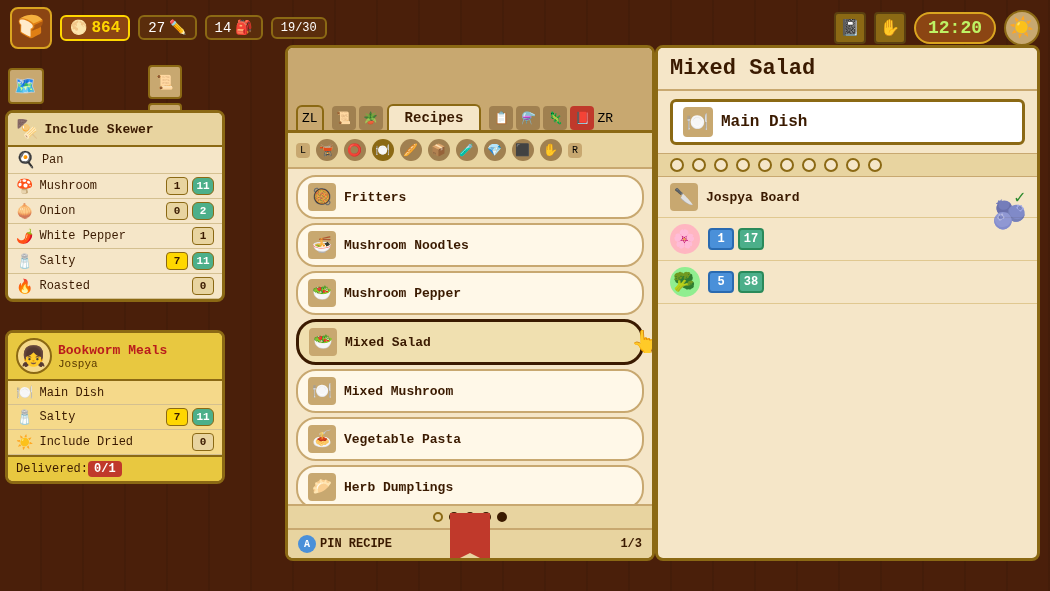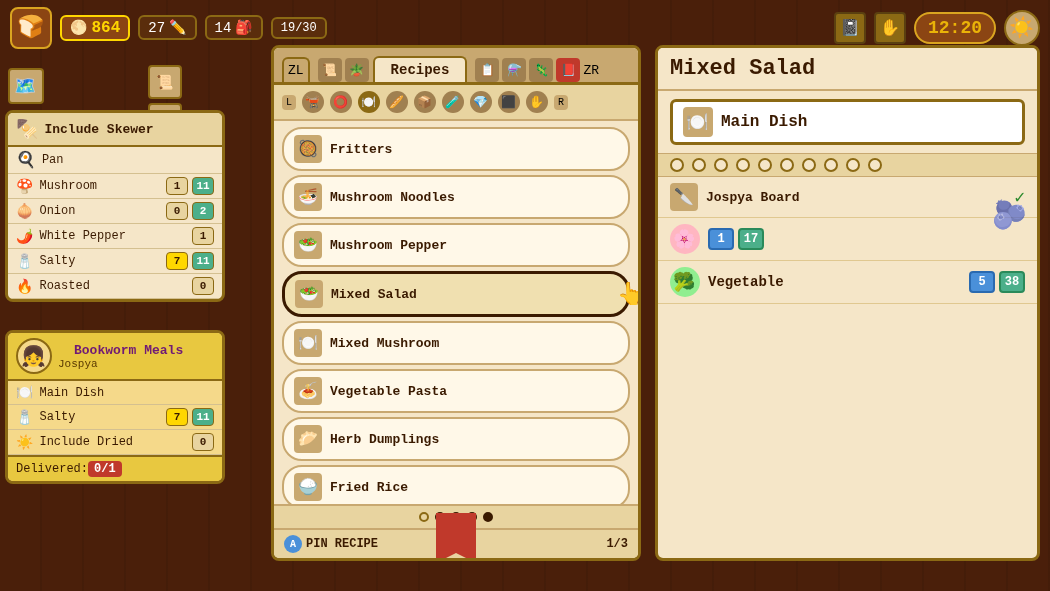--- a/index.html
+++ b/index.html
@@ -75,21 +75,21 @@
       display: flex;
       align-items: center;
       gap: 8px;
     }
 
     .clock {
       background: #8B4513;
       border: 2px solid #DAA520;
       border-radius: 20px;
       padding: 4px 12px;
-      color: #eab308;
+      color: #bef264;
       font-size: 18px;
       font-weight: bold;
     }
 
     
     .left-panel {
       position: absolute;
       top: 60px;
       left: 5px;
       width: 220px;
@@ -135,21 +135,21 @@
       height: 18px;
       display: flex;
       align-items: center;
       justify-content: center;
       font-size: 11px;
       font-weight: bold;
       margin-left: 4px;
     }
 
     .ing-count.yellow { background: #FFD700; color: #3a1a00; }
-    .ing-count.teal { background: #4caf8a; color: #fff; }
+    .ing-count.teal { background: #4caf8a; color: #fff; border-radius: 6px; }
 
     
     .bookworm-section {
       position: absolute;
       top: 330px;
       left: 5px;
       width: 220px;
       background: #f5d98a;
       border: 3px solid #8B6914;
       border-radius: 8px;
@@ -161,22 +161,21 @@
       padding: 5px 8px;
       display: flex;
       align-items: center;
       gap: 6px;
       border-bottom: 2px solid #8B6914;
     }
 
     .bookworm-name {
       font-size: 13px;
       font-weight: bold;
-      color: #701a75;
-      margin-left: 16px;
+      color: #b91c1c;
     }
 
     .bookworm-sub {
       font-size: 11px;
       color: #5a3a00;
     }
 
     .delivered-row {
       display: flex;
       align-items: center;
@@ -194,21 +193,21 @@
       border-radius: 4px;
       padding: 1px 6px;
       font-weight: bold;
       font-size: 12px;
     }
 
     
     .recipe-panel {
       position: absolute;
       top: 45px;
-      left: 271px;
+      left: 285px;
       width: 370px;
       bottom: 30px;
       background: #f5e6c8;
       border: 3px solid #8B6914;
       border-radius: 8px;
       overflow: hidden;
       display: flex;
       flex-direction: column;
     }
 
@@ -223,20 +222,21 @@
 
     .recipe-tab-title {
       background: #f5e6c8;
       border: 2px solid #8B6914;
       border-bottom: none;
       border-radius: 6px 6px 0 0;
       padding: 4px 16px;
       font-size: 14px;
       font-weight: bold;
       color: #3a1a00;
+      margin-top: 48px;
     }
 
     .recipe-icons-row {
       display: flex;
       align-items: center;
       gap: 6px;
       padding: 6px 8px;
       background: #e8d4a0;
       border-bottom: 2px solid #c8a870;
       flex-wrap: wrap;
@@ -737,21 +737,20 @@
   <div class="detail-ingredient-row">
     <div class="detail-ing-icon" style="background:#ffb6c1;">🌸</div>
     <div class="detail-ing-counts">
       <div class="detail-count blue">1</div>
       <div class="detail-count green">17</div>
     </div>
   </div>
 
   <div class="detail-ingredient-row">
     <div class="detail-ing-icon" style="background:#90ee90;">🥦</div>
-    <span class="detail-ing-name">Vegetable</span>
     <div class="detail-ing-counts">
       <div class="detail-count blue">5</div>
       <div class="detail-count green">38</div>
     </div>
   </div>
 
   <div style="position:absolute;top:150px;right:10px;font-size:28px;opacity:0.7;">🫐</div>
 </div>
 
 </body></html>

